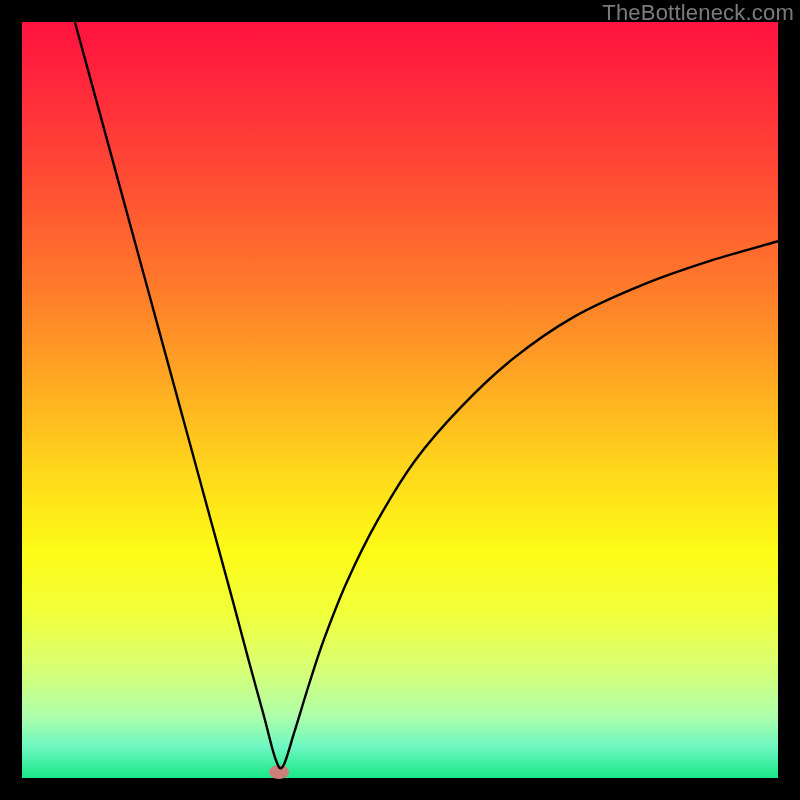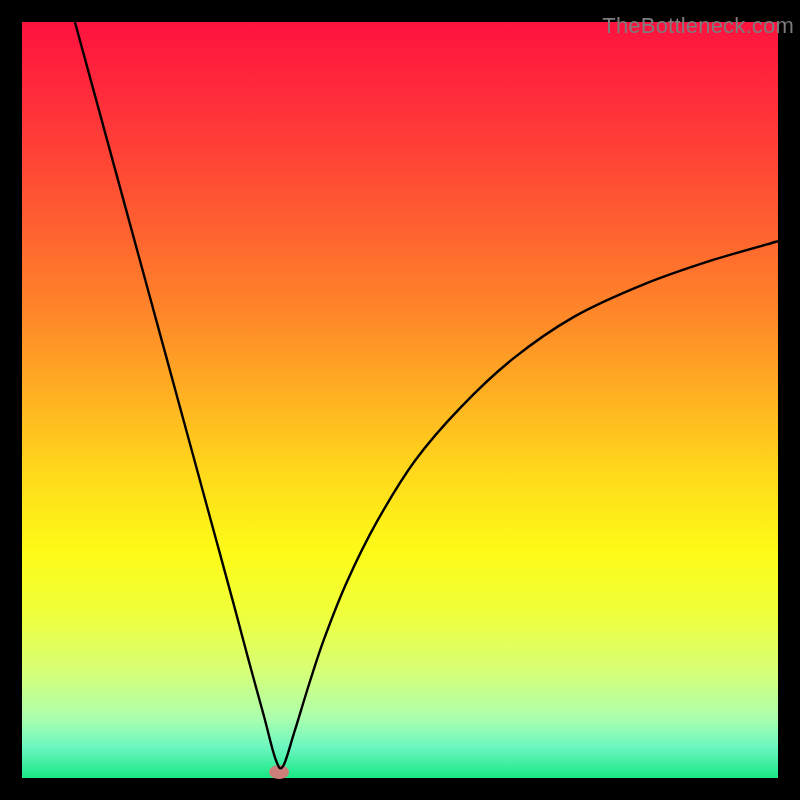--- a/index.html
+++ b/index.html
@@ -14,21 +14,21 @@
   .frame {
     position: absolute;
     left: 0;
     top: 0;
     width: 800px;
     height: 800px;
     background: #000;
   }
   .attribution {
     position: absolute;
-    top: 13px;
+    top: 0;
     right: 6px;
     color: #7c7c7c;
     font-size: 22px;
     font-weight: 400;
     letter-spacing: 0.2px;
     z-index: 20;
   }
 </style>
 </head>
 <body>

